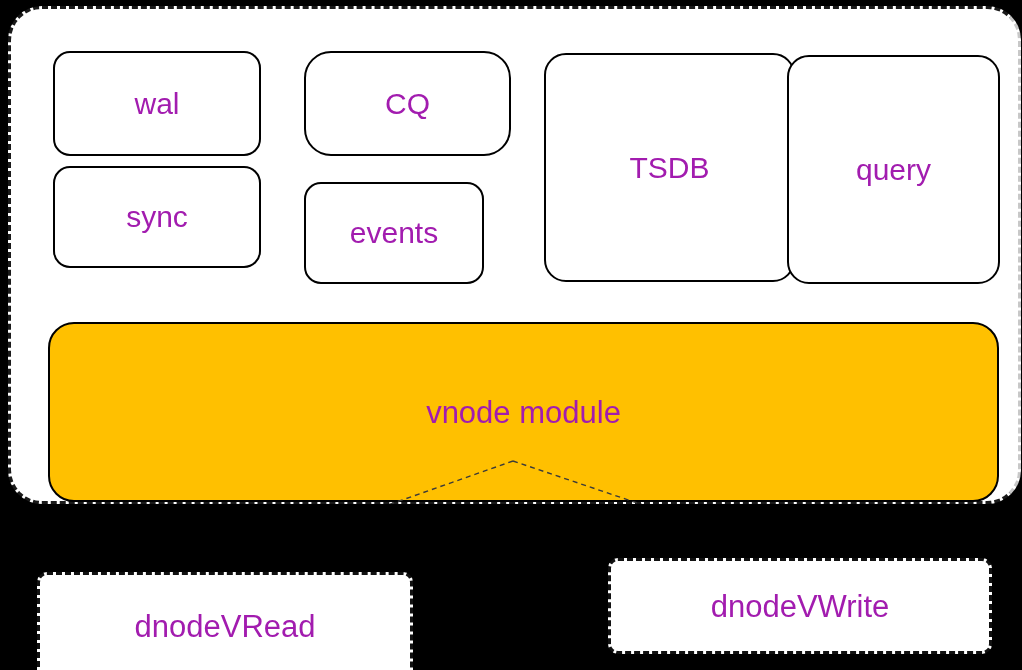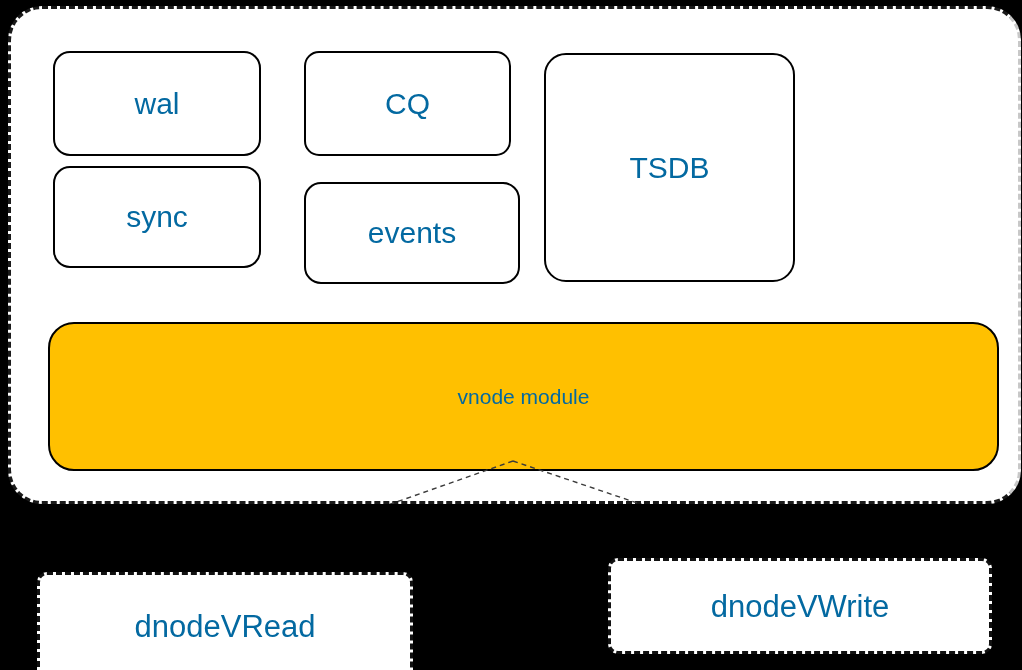--- a/index.html
+++ b/index.html
@@ -7,21 +7,21 @@
     padding: 0;
     background: #000000;
   }
   .stage {
     position: relative;
     width: 1022px;
     height: 670px;
     background: #000000;
     overflow: hidden;
     font-family: "Liberation Sans", sans-serif;
-    color: #0369a1;
+    color: #a21caf;
   }
   
   .container {
     position: absolute;
     left: 8px; top: 6px;
     width: 1013px; height: 498px;
     box-sizing: border-box;
     background: #ffffff;
     border: 3px dashed #1a1a1a;
     border-right-color: #c8c8c8;
@@ -33,31 +33,31 @@
     background: #ffffff;
     border: 2.5px solid #000000;
     display: flex;
     align-items: center;
     justify-content: center;
     font-size: 30px;
     line-height: 1;
     white-space: nowrap;
   }
   .box-wal    { left: 42px;  top: 42px;  width: 208px; height: 105px; border-radius: 17px; }
-  .box-cq     { left: 293px; top: 42px;  width: 207px; height: 105px; border-radius: 15px; }
+  .box-cq     { left: 293px; top: 42px;  width: 207px; height: 105px; border-radius: 27px; }
   .box-sync   { left: 42px;  top: 157px; width: 208px; height: 102px; border-radius: 17px; }
-  .box-events { left: 293px; top: 173px; width: 216px; height: 102px; border-radius: 17px; }
+  .box-events { left: 293px; top: 173px; width: 180px; height: 102px; border-radius: 17px; }
   .box-tsdb   { left: 533px; top: 44px;  width: 251px; height: 229px; border-radius: 22px; }
   .box-query  { left: 776px; top: 46px;  width: 213px; height: 229px; border-radius: 22px; }
   .box-vnode {
     left: 37px; top: 313px;
-    width: 951px; height: 149px;
+    width: 951px; height: 180px;
     border-radius: 26px;
     background: #ffc000;
-    font-size: 21px;
+    font-size: 31px;
   }
   .dnode {
     position: absolute;
     box-sizing: border-box;
     background: #ffffff;
     border: 3px dashed #111111;
     border-radius: 10px;
     display: flex;
     align-items: center;
     justify-content: center;
@@ -88,20 +88,23 @@
     </div>
     <div class="box box-sync">
       <span>sync</span>
     </div>
     <div class="box box-events">
       <span>events</span>
     </div>
     <div class="box box-tsdb">
       <span>TSDB</span>
     </div>
+    <div class="box box-query">
+      <span>query</span>
+    </div>
     <div class="box box-vnode">
       <span>vnode module</span>
     </div>
   </div>
 
   <svg class="connectors" viewBox="0 0 1022 670" xmlns="http://www.w3.org/2000/svg">
     <defs>
       <clipPath id="container-clip">
         <rect x="8" y="6" width="1013" height="498" rx="34" ry="34"></rect>
       </clipPath>

